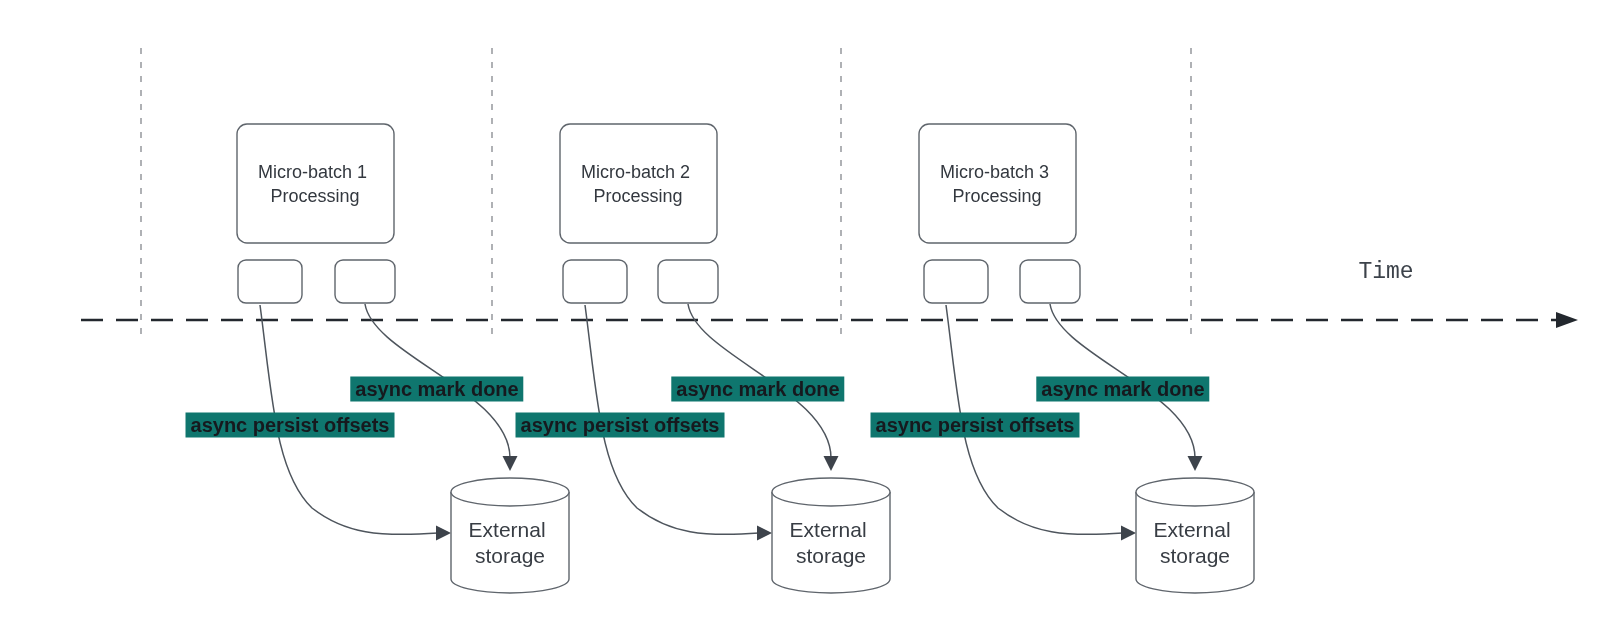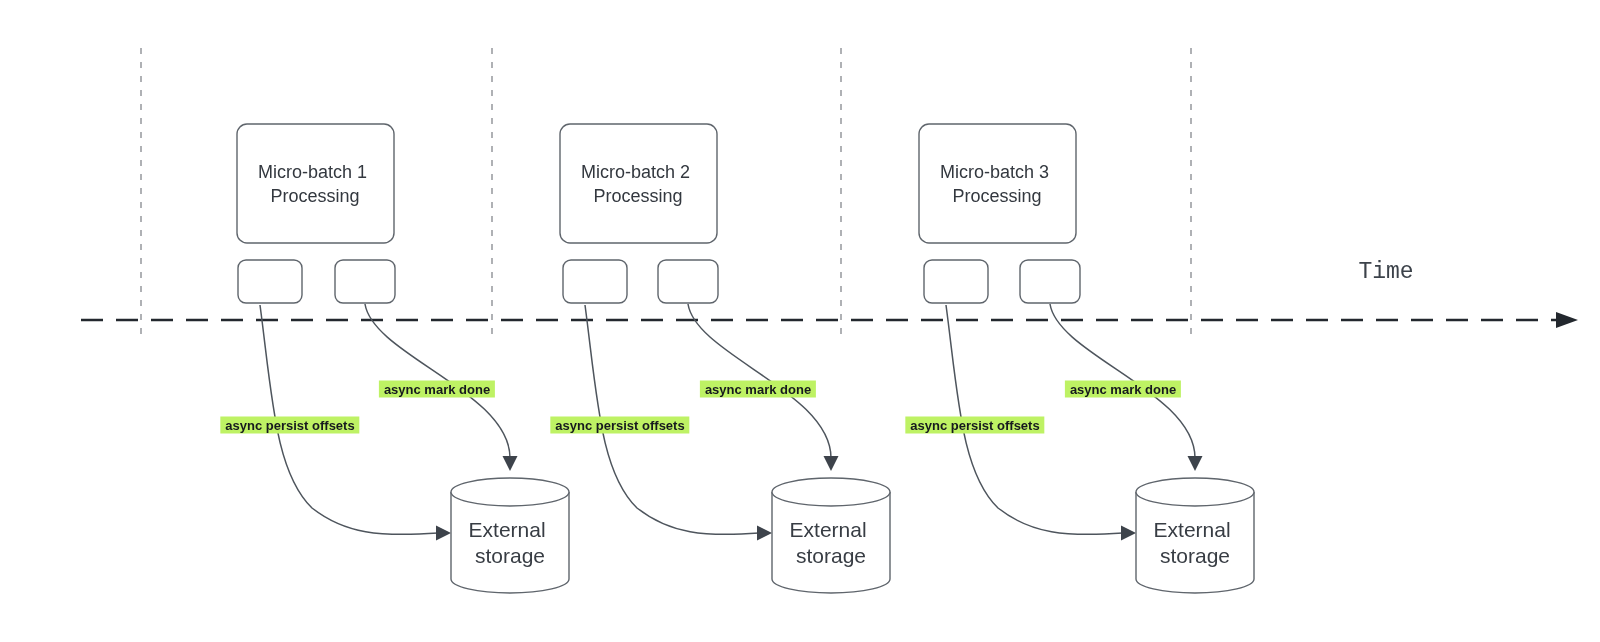--- a/index.html
+++ b/index.html
@@ -16,23 +16,23 @@
   .tl-arrow{fill:#23282e;stroke:none;}
   .shape{fill:#ffffff;stroke:#5f656c;stroke-width:1.4;}
   .connector{fill:none;stroke:#4e555d;stroke-width:1.5;}
   .arrowhead{fill:#3d434b;stroke:none;}
   .shape-text{fill:#33383f;font-size:18px;}
   .cyl-text{fill:#383d44;font-size:21px;}
   .svg-text{text-anchor:middle;font-family:"Liberation Sans", sans-serif;}
   .flow-label{
     position:absolute;
     transform:translate(-50%,-50%);
-    background:#bef264;
+    background:#0f766e;
     padding:1px 5px;
-    font-size:13px;
+    font-size:20px;
     font-weight:700;
     color:#16191e;
     white-space:nowrap;
     z-index:2;
   }
   .time-label{
     position:absolute;
     transform:translate(-50%,-50%);
     font-size:23px;
     color:#3c424a;

